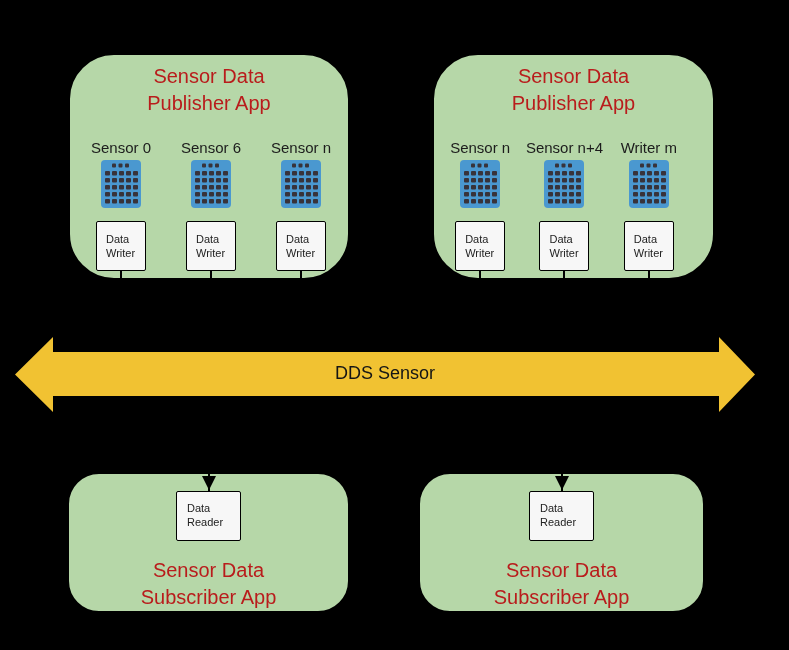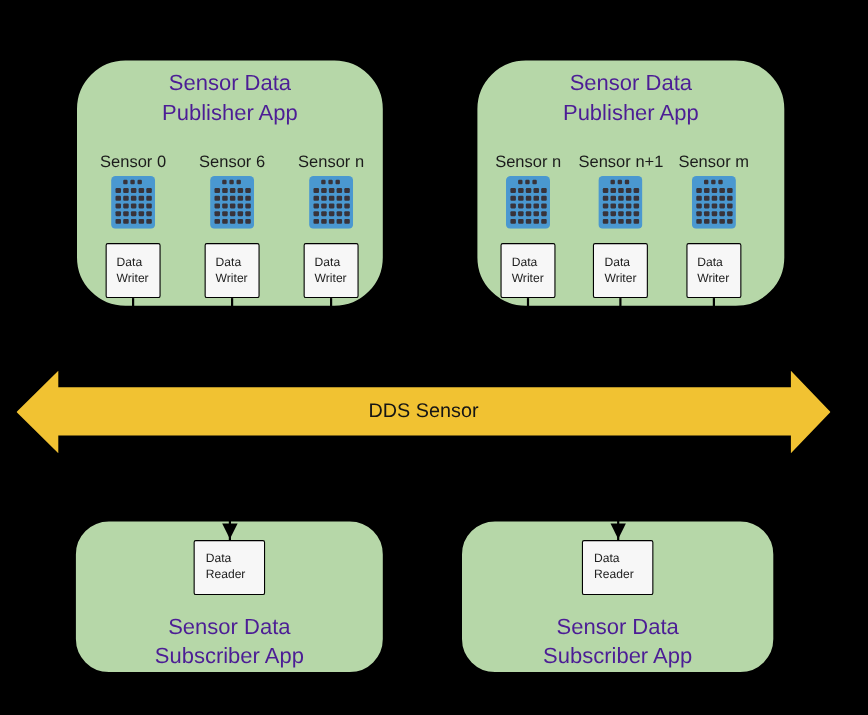--- a/index.html
+++ b/index.html
@@ -20,21 +20,21 @@
     overflow:hidden;
   }
   
   .app{position:absolute;background:var(--app-fill);border:2px solid var(--line)}
   .pub{border-radius:46px}
   .sub{border-radius:32px}
   .pub1{left:68px;top:53px;width:282px;height:227px}
   .pub2{left:432px;top:53px;width:283px;height:227px}
   .sub1{left:67px;top:472px;width:283px;height:141px}
   .sub2{left:418px;top:472px;width:287px;height:141px}
-  .app-title{text-align:center;font-size:20px;line-height:27px;white-space:pre-line;color:#4c1d95}
+  .app-title{text-align:center;font-size:20px;line-height:27px;white-space:pre-line;color:#b91c1c}
   .pub .app-title{padding-top:8px}
   .sub .app-title{margin-top:16px}
   
   .sensor-row{display:flex;justify-content:space-between;margin-top:22px}
   .pub1 .sensor-row{padding:0 4px 0 8px}
   .pub2 .sensor-row{padding:0 22px 0 4px}
   .sensor-col{width:86px;display:flex;flex-direction:column;align-items:center}
   .sensor-label{font-size:15px;line-height:18px;white-space:nowrap;color:#1c1c1c}
   .sensor-icon{margin-top:3px}
   .node{background:var(--node-fill);border:1.5px solid var(--line);border-radius:2px;
@@ -137,30 +137,30 @@
       <div class="sensor-col">
         <div class="sensor-label">Sensor n</div>
         <svg class="sensor-icon" width="40" height="48" viewBox="0 0 40 48">
             <use href="#chip-icon"></use>
           </svg>
         <div class="node writer">Data
 Writer</div>
         <div class="stub"></div>
       </div>
       <div class="sensor-col">
-        <div class="sensor-label">Sensor n+1</div>
+        <div class="sensor-label">Sensor n+4</div>
         <svg class="sensor-icon" width="40" height="48" viewBox="0 0 40 48">
             <use href="#chip-icon"></use>
           </svg>
         <div class="node writer">Data
 Writer</div>
         <div class="stub"></div>
       </div>
       <div class="sensor-col">
-        <div class="sensor-label">Sensor m</div>
+        <div class="sensor-label">Writer m</div>
         <svg class="sensor-icon" width="40" height="48" viewBox="0 0 40 48">
             <use href="#chip-icon"></use>
           </svg>
         <div class="node writer">Data
 Writer</div>
         <div class="stub"></div>
       </div>
     </div>
   </section>
 

